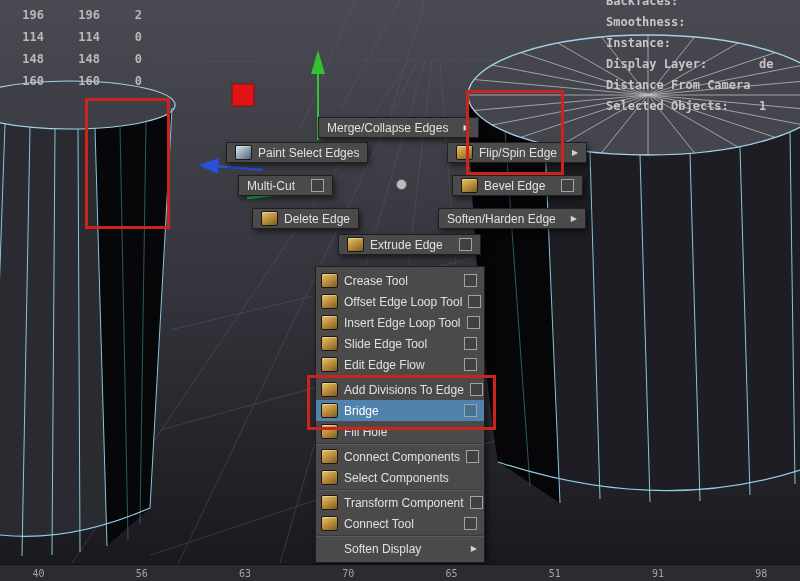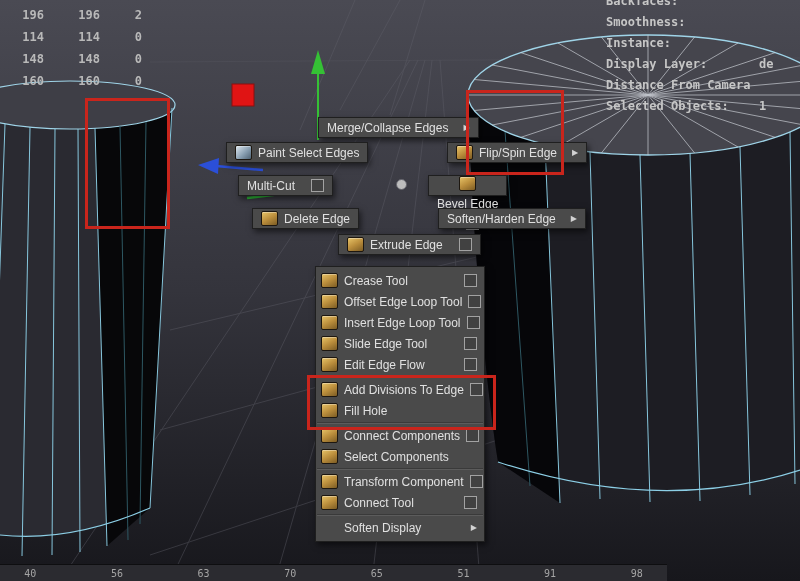--- a/index.html
+++ b/index.html
@@ -43,21 +43,21 @@
   .edge-item .subarrow{margin-left:auto;}
   .msep{border-top:1px solid #3a3a3a;border-bottom:1px solid #5c5c5c;margin:1px 1px;}
 
   .center-dot{position:absolute;left:396px;top:179px;width:9px;height:9px;border-radius:50%;
               background:#bdbdbd;border:1px solid #62626a;}
 
   
   .red-box{position:absolute;border:3px solid #c9251c;}
 
   
-  .timeline{position:absolute;left:0;bottom:0;width:667px;height:16px;background:#2b2b30;
+  .timeline{position:absolute;left:0;bottom:0;width:800px;height:16px;background:#2b2b30;
             border-top:1px solid #0e0e10;display:flex;justify-content:space-around;align-items:center;gap:26px;}
   .tick{color:#a5a5a5;font-size:10px;font-family:"DejaVu Sans Mono",monospace;}
 </style>
 </head>
 <body>
 
 <div id="screen">
 
   <svg id="viewport-svg" width="800" height="581" viewBox="0 0 800 581">
     <defs>
@@ -176,21 +176,21 @@
       </span>
     <span class="mm-label">Flip/Spin Edge</span>
     <span class="subarrow">▶</span>
   </div>
 
   <div class="menu mm" style="left:238px;top:175px;">
     <span class="mm-label">Multi-Cut</span>
     <span class="optbox"></span>
   </div>
 
-  <div class="menu mm" style="left:428px;top:175px;flex-direction:column;">
+  <div class="menu mm" style="left:452px;top:175px;">
     <span class="icon-slot">
         <span class="tool-icon"></span>
       </span>
     <span class="mm-label">Bevel Edge</span>
     <span class="optbox"></span>
   </div>
 
   <div class="menu mm" style="left:252px;top:208px;">
     <span class="icon-slot">
         <span class="tool-icon"></span>
@@ -248,20 +248,27 @@
         </span>
         <span class="edge-label">Edit Edge Flow</span>
         <span class="optbox"></span>
       </div>
       <div class="msep"></div>
       <div class="edge-item">
         <span class="icon-slot">
           <span class="tool-icon"></span>
         </span>
         <span class="edge-label">Add Divisions To Edge</span>
+        <span class="optbox"></span>
+      </div>
+      <div class="edge-item highlighted" style="background: rgb(80, 130, 171);">
+        <span class="icon-slot">
+          <span class="tool-icon"></span>
+        </span>
+        <span class="edge-label">Bridge</span>
         <span class="optbox"></span>
       </div>
       <div class="edge-item">
         <span class="icon-slot">
           <span class="tool-icon"></span>
         </span>
         <span class="edge-label">Fill Hole</span>
       </div>
       <div class="msep"></div>
       <div class="edge-item">

